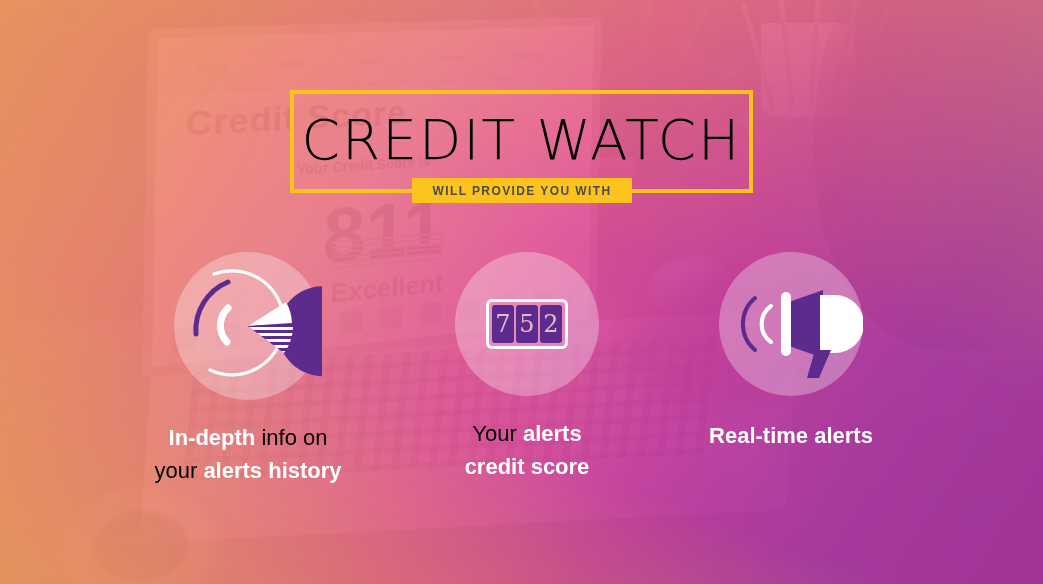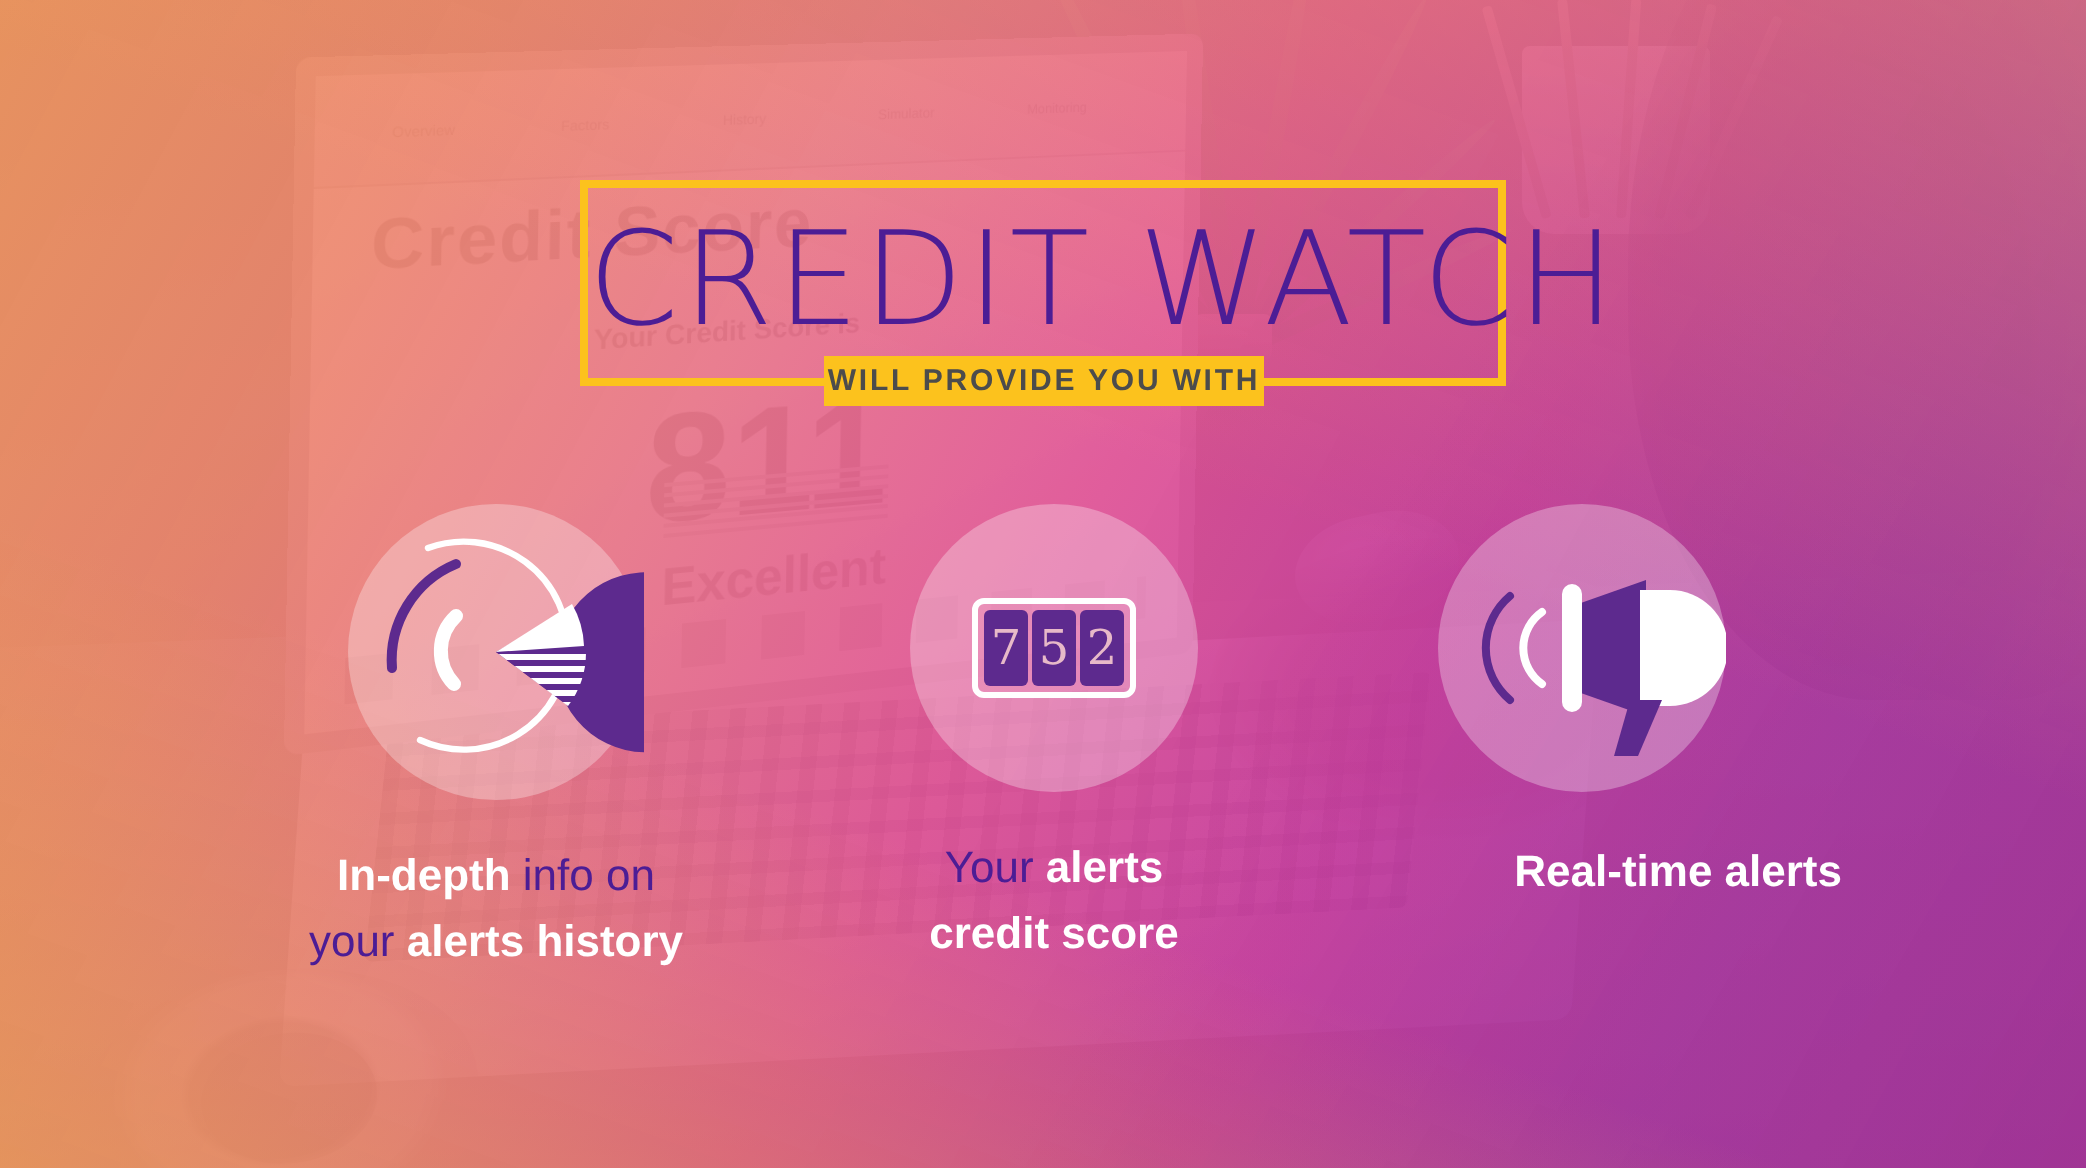--- a/index.html
+++ b/index.html
@@ -159,65 +159,65 @@
   .title-frame {
     position:absolute;
     left:290px; top:90px; width:463px; height:103px;
     border:4px solid #fcc21d;
   }
   .title-text {
     position:absolute;
     left:0; right:0; top:50%;
     transform:translateY(-52%);
     text-align:center;
-    color:#4c1d95;
-    font-size:65px;
+    color:#000000;
+    font-size:55px;
     font-weight:300;
     letter-spacing:2px;
     line-height:1;
     white-space:nowrap;
     font-family:"DejaVu Sans", sans-serif;
   }
   .sub-banner {
     position:absolute;
     left:412px; top:178px; width:220px; height:25px;
     background:#fcc21d;
     display:flex; align-items:center; justify-content:center;
   }
   .sub-banner span {
     color:#4c4c4c;
-    font-size:15px;
+    font-size:12px;
     font-weight:700;
     letter-spacing:1.4px;
     white-space:nowrap;
   }
 
   
   .features { position:absolute; left:0; top:252px; width:1043px; }
   .feature { position:absolute; text-align:center; }
   .f1 { left:118px; width:260px; }
   .f2 { left:397px; width:260px; }
-  .f3 { left:661px; width:260px;text-align:right; }
+  .f3 { left:661px; width:260px; }
 
   .circle {
     width:148px; height:148px; border-radius:50%;
     background:rgba(255,255,255,.30);
     margin:0 auto;
     position:relative;
   }
   .f2 .circle, .f3 .circle { width:144px; height:144px; }
 
   .caption {
     margin-top:22px;
     font-size:22px;
     font-weight:700;
     line-height:1.48;
     color:#ffffff;
   }
-  .caption .lt { color:#4c1d95; font-weight:400; }
+  .caption .lt { color:#000000; font-weight:400; }
   .f3 .caption { margin-top:24px; }
 
   
   .pie-wrap { position:absolute; left:0; top:0; width:100%; height:100%; }
 
   
   .score-box {
     position:absolute; left:50%; top:50%;
     transform:translate(-50%,-50%);
     width:82px; height:50px;

